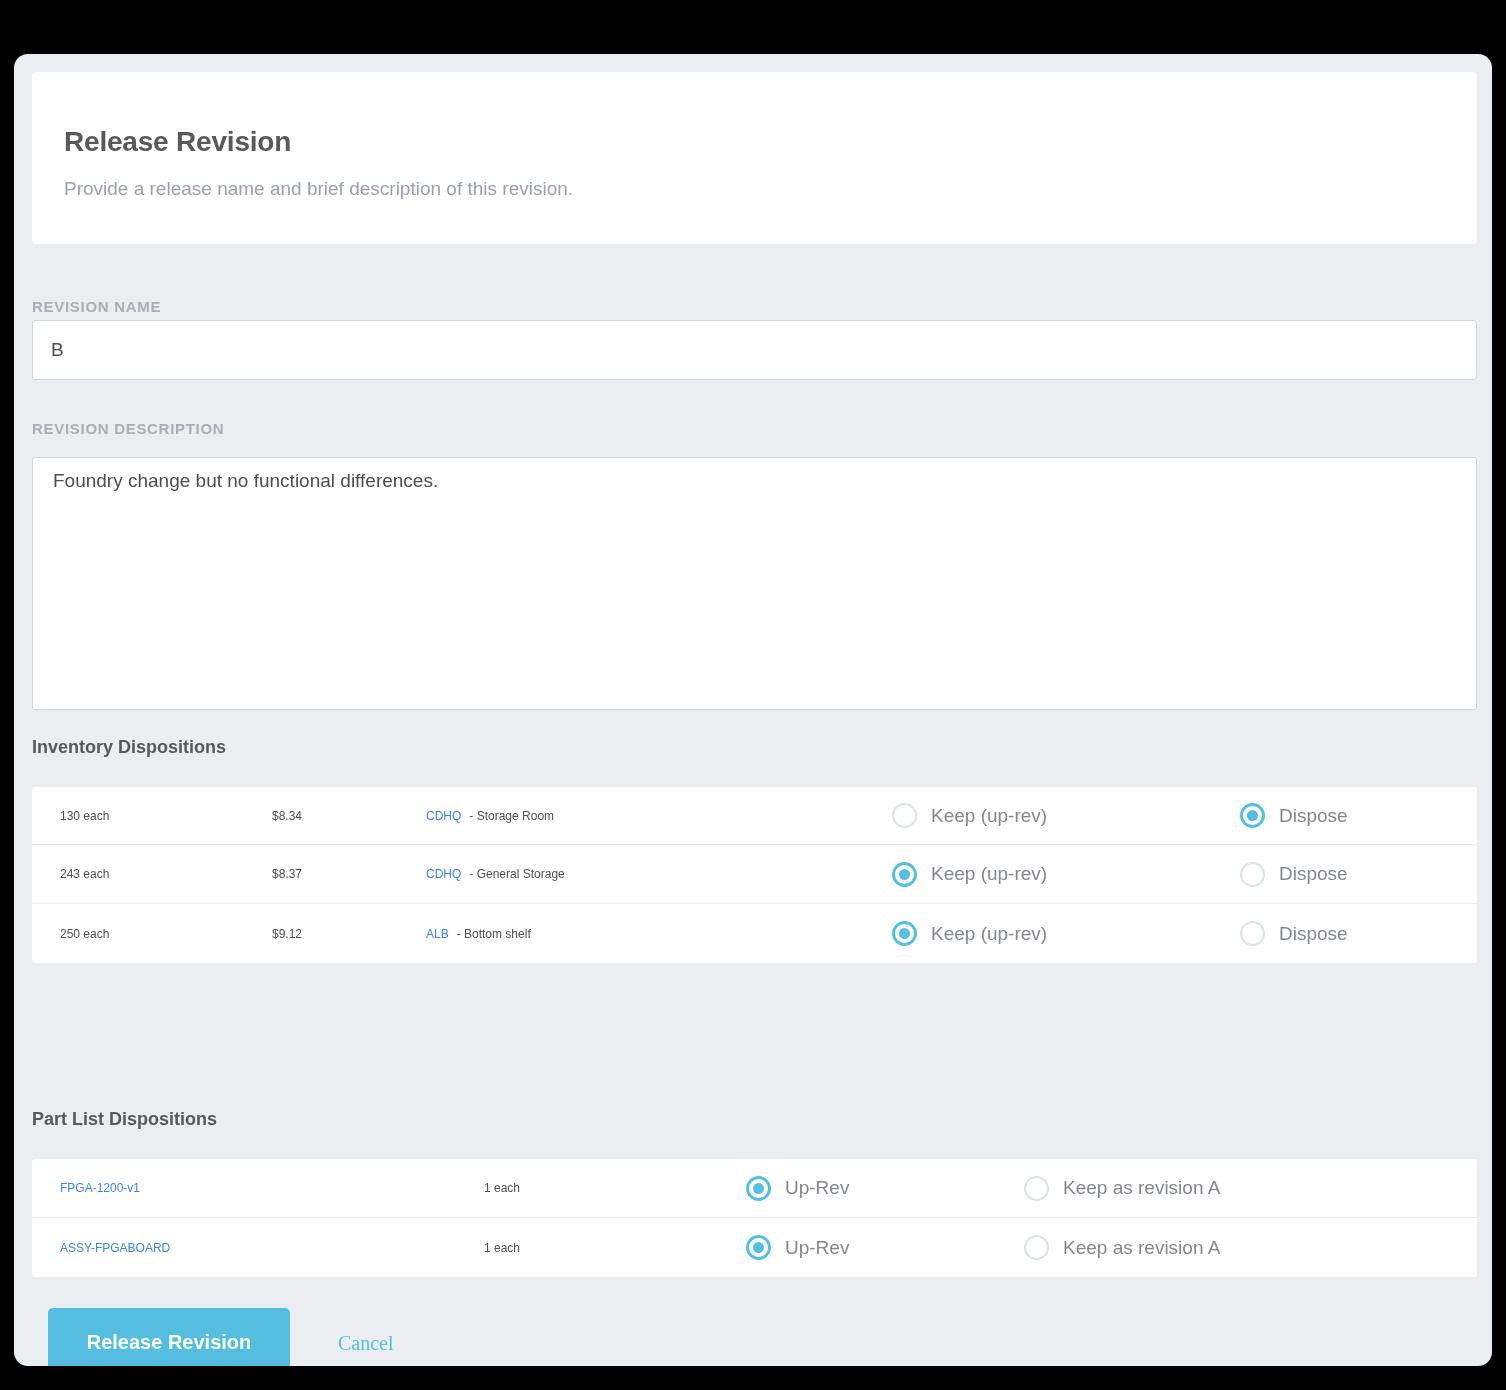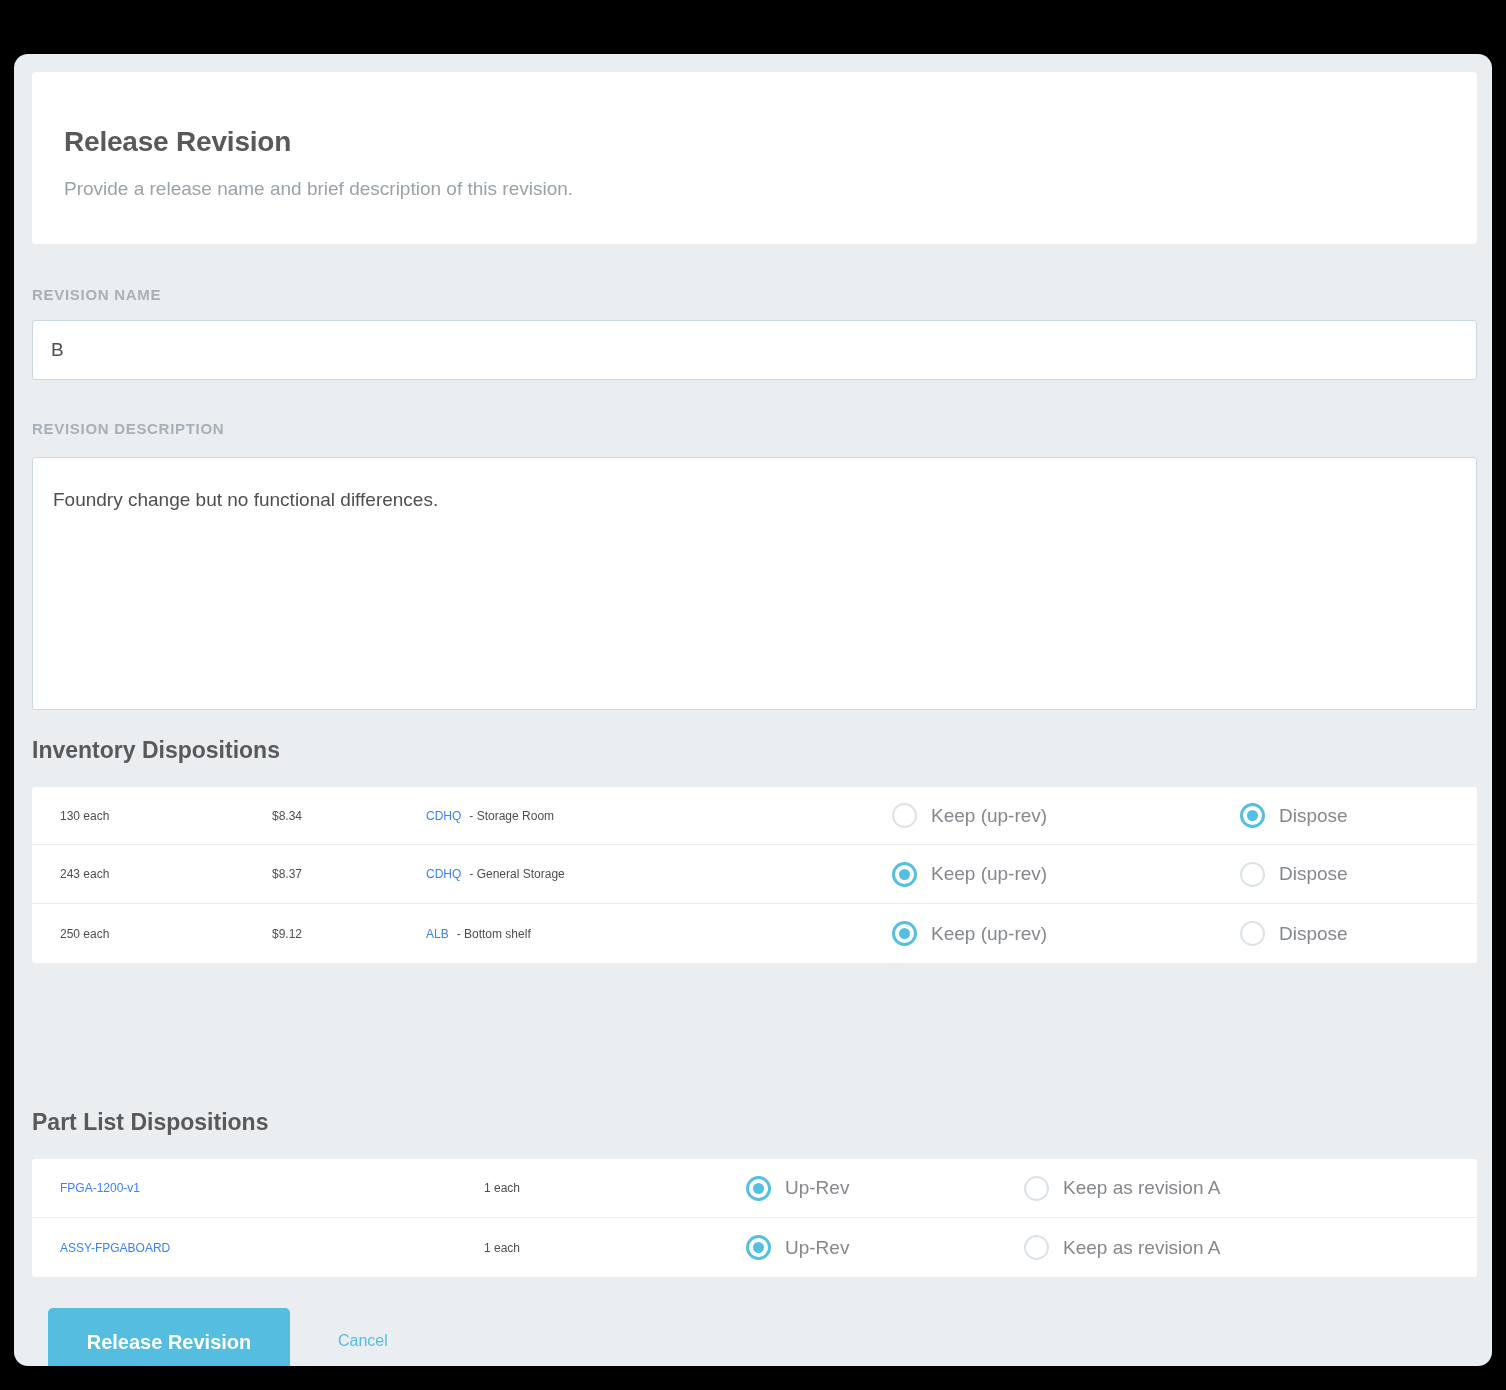--- a/index.html
+++ b/index.html
@@ -63,30 +63,30 @@
     outline: none;
   }
   .text-area {
     position: absolute;
     background: #ffffff;
     border: 1px solid #cdd8de;
     border-radius: 3px;
     font-family: "Liberation Sans", sans-serif;
     font-size: 19px;
     color: #4e4e50;
-    padding: 29px 20px;
+    padding: 10px 20px;
     resize: none;
     outline: none;
     line-height: 1.35;
   }
 
   
   .section-title {
     position: absolute;
-    font-size: 23px;
+    font-size: 18px;
     font-weight: bold;
     color: #58595b;
   }
 
   
   .table-card {
     position: absolute;
     background: #ffffff;
     border-radius: 3px;
     overflow: hidden;
@@ -172,37 +172,37 @@
     font-family: "Liberation Sans", sans-serif;
     font-size: 20px;
     font-weight: bold;
     cursor: pointer;
   }
   .link-btn {
     position: absolute;
     background: none;
     border: none;
     color: #55bee0;
-    font-family: Liberation Sans, sans-serif;
-    font-size: 16px;
+    font-family: Liberation Serif, serif;
+    font-size: 20px;
     cursor: pointer;
     padding: 0;
   }
 </style>
 </head>
 <body>
 
 <div id="screen">
 
   <div class="header-card">
     <div class="header-title">Release Revision</div>
     <div class="header-sub">Provide a release name and brief description of this revision.</div>
   </div>
 
-  <div class="field-label" style="left:18px; top:232px;">REVISION NAME</div>
+  <div class="field-label" style="left:18px; top:244px;">REVISION NAME</div>
   <input class="text-input" style="left: 18px; top: 266px; width: 1445px; height: 60px;" placeholder="" value="B">
 
   <div class="field-label" style="left:18px; top:366px;">REVISION DESCRIPTION</div>
   <textarea class="text-area" style="left: 18px; top: 403px; width: 1445px; height: 253px;" placeholder="">Foundry change but no functional differences.</textarea>
 
   <div class="section-title" style="left:18px; top:683px;">Inventory Dispositions</div>
 
   <div class="table-card" style="left:18px; top:733px; width:1445px;">
 
     <div class="row" style="height:58px;">

